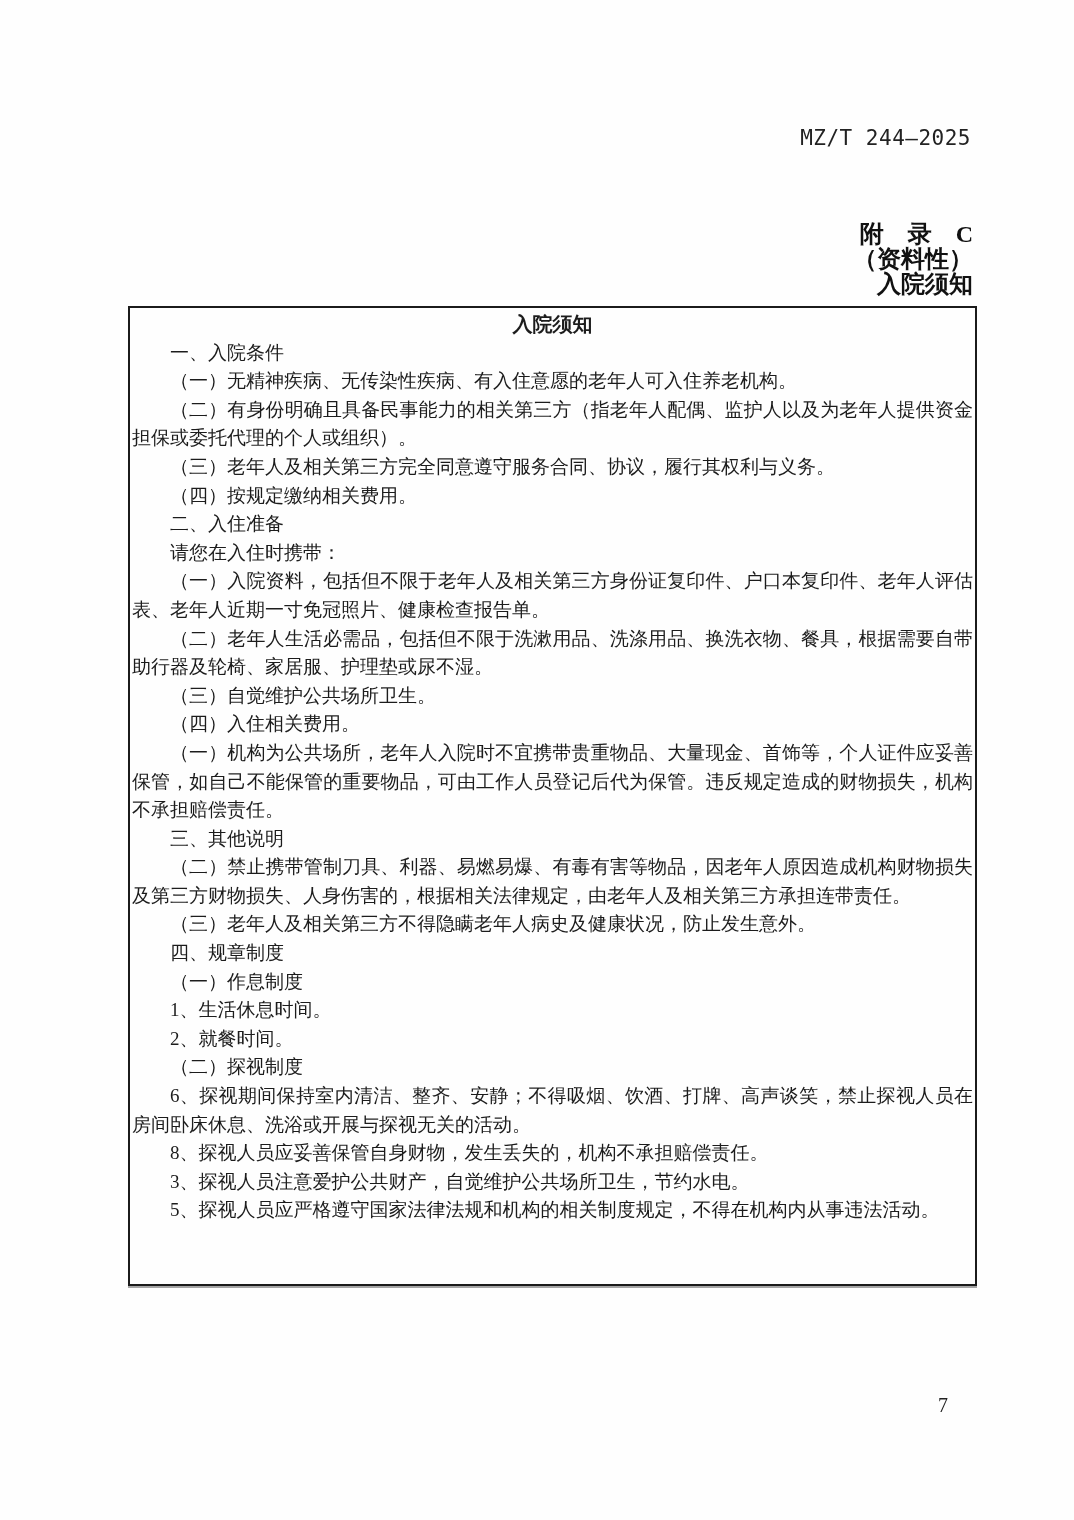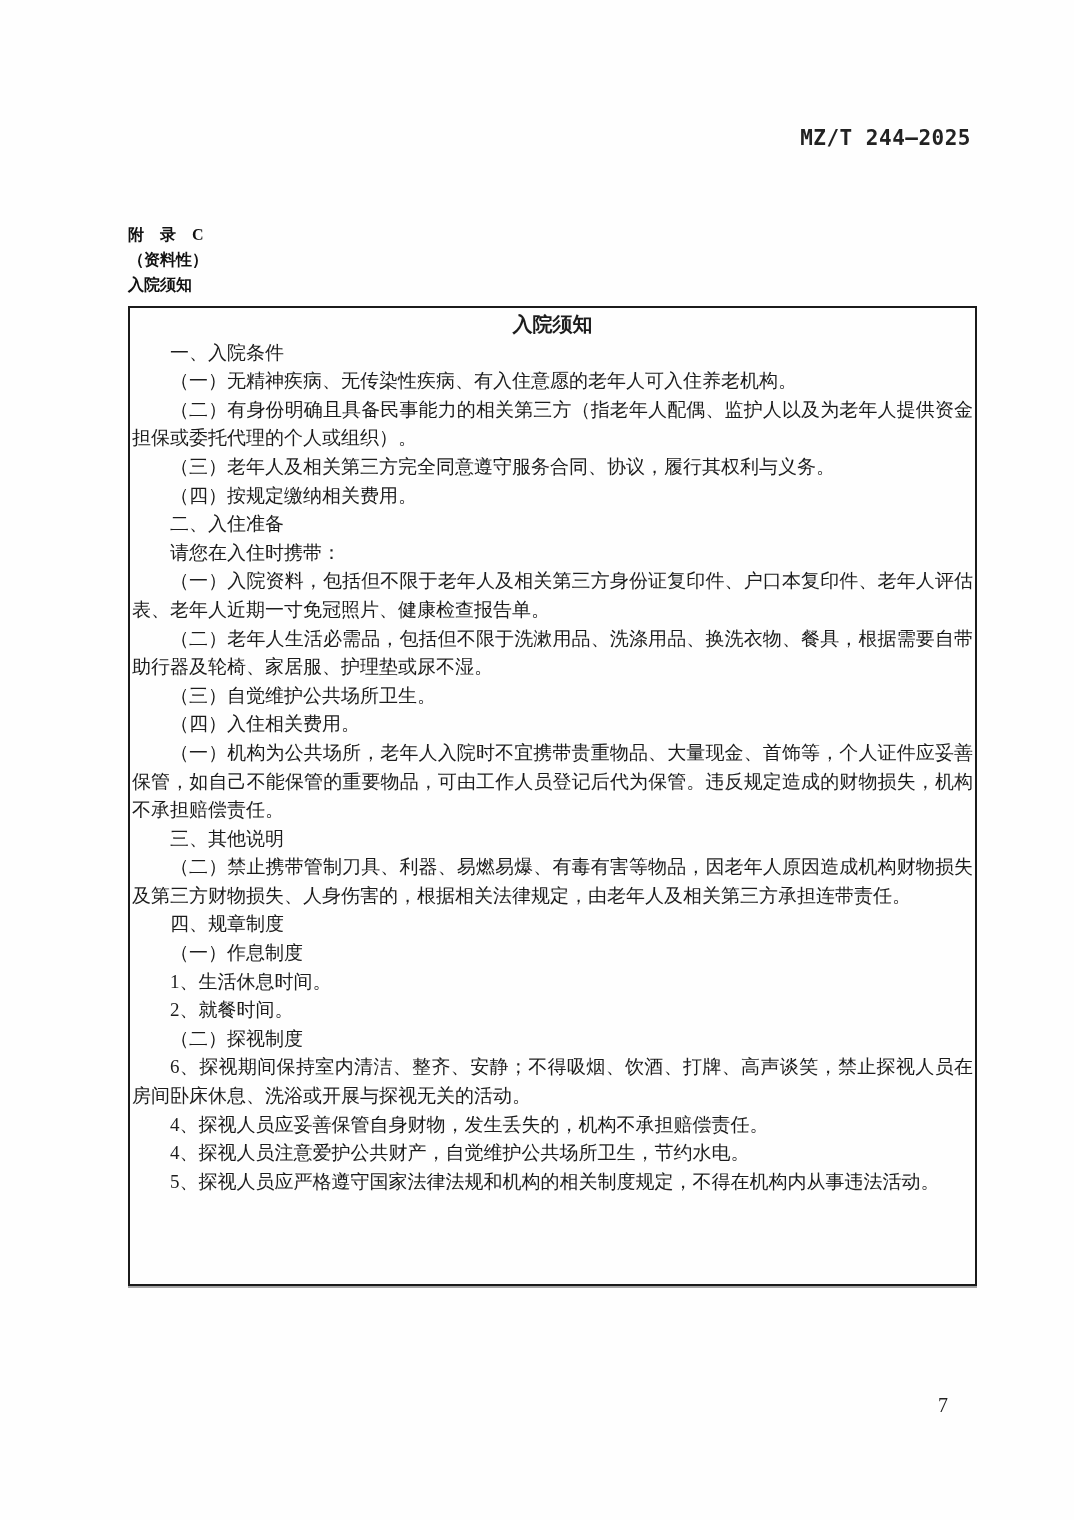--- a/index.html
+++ b/index.html
@@ -19,30 +19,29 @@
   .standard-number {
     position: absolute;
     left: 128px;
     top: 126px;
     width: 843px;
     text-align: right;
     font-family: "DejaVu Sans Mono", "Liberation Mono", monospace;
     font-size: 21px;
     letter-spacing: 0.5px;
     color: #222;
-    font-weight: bold;
   }
   .appendix-heading {
     position: absolute;
     left: 128px;
     top: 222px;
     width: 845px;
-    text-align: left;
+    text-align: right;
     font-weight: bold;
-    font-size: 16px;
+    font-size: 24px;
     line-height: 25px;
     color: #111;
   }
   .appendix-heading .heading-line {
     margin: 0;
   }
   .notice-box {
     position: absolute;
     left: 128px;
     top: 306px;
@@ -99,27 +98,28 @@
         <p class="para">（四）按规定缴纳相关费用。</p>
         <p class="para">二、入住准备</p>
         <p class="para">请您在入住时携带：</p>
         <p class="para">（一）入院资料，包括但不限于老年人及相关第三方身份证复印件、户口本复印件、老年人评估表、老年人近期一寸免冠照片、健康检查报告单。</p>
         <p class="para">（二）老年人生活必需品，包括但不限于洗漱用品、洗涤用品、换洗衣物、餐具，根据需要自带助行器及轮椅、家居服、护理垫或尿不湿。</p>
         <p class="para">（三）自觉维护公共场所卫生。</p>
         <p class="para">（四）入住相关费用。</p>
         <p class="para">（一）机构为公共场所，老年人入院时不宜携带贵重物品、大量现金、首饰等，个人证件应妥善保管，如自己不能保管的重要物品，可由工作人员登记后代为保管。违反规定造成的财物损失，机构不承担赔偿责任。</p>
         <p class="para">三、其他说明</p>
         <p class="para">（二）禁止携带管制刀具、利器、易燃易爆、有毒有害等物品，因老年人原因造成机构财物损失及第三方财物损失、人身伤害的，根据相关法律规定，由老年人及相关第三方承担连带责任。</p>
+        <p class="para">（三）老年人及相关第三方不得隐瞒老年人病史及健康状况，防止发生意外。</p>
         <p class="para">四、规章制度</p>
         <p class="para">（一）作息制度</p>
         <p class="para">1、生活休息时间。</p>
         <p class="para">2、就餐时间。</p>
         <p class="para">（二）探视制度</p>
         <p class="para">6、探视期间保持室内清洁、整齐、安静；不得吸烟、饮酒、打牌、高声谈笑，禁止探视人员在房间卧床休息、洗浴或开展与探视无关的活动。</p>
-        <p class="para">4、探视人员应妥善保管自身财物，发生丢失的，机构不承担赔偿责任。</p>
-        <p class="para">4、探视人员注意爱护公共财产，自觉维护公共场所卫生，节约水电。</p>
+        <p class="para">8、探视人员应妥善保管自身财物，发生丢失的，机构不承担赔偿责任。</p>
+        <p class="para">3、探视人员注意爱护公共财产，自觉维护公共场所卫生，节约水电。</p>
         <p class="para">5、探视人员应严格遵守国家法律法规和机构的相关制度规定，不得在机构内从事违法活动。</p>
       </div>
   </div>
 
   <div class="page-number">7</div>
 
 </div>
 
 </body></html>

